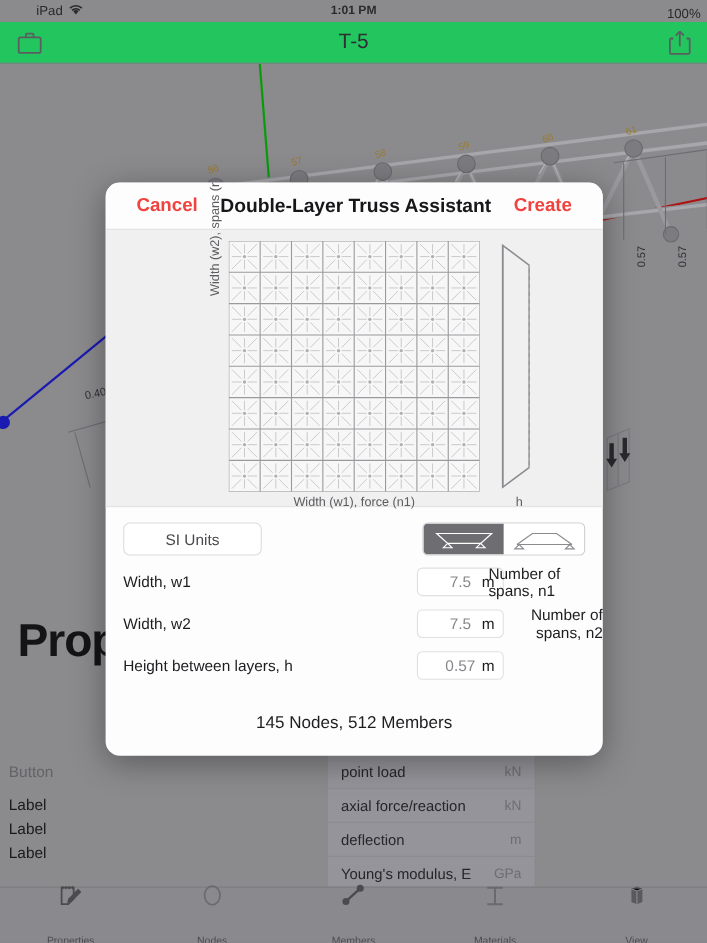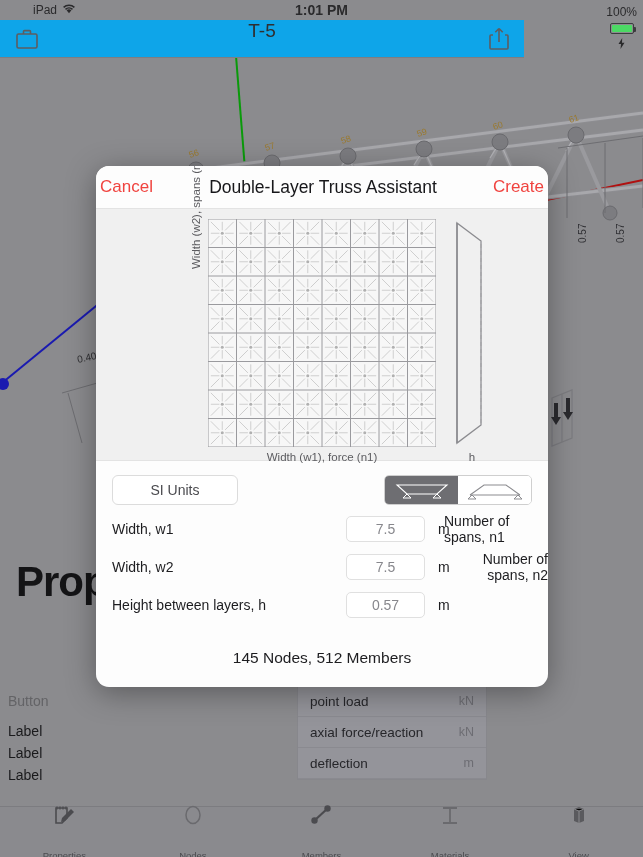--- a/index.html
+++ b/index.html
@@ -11,38 +11,38 @@
   }
   #screen { position: relative; width: 643px; height: 857px; overflow: hidden; }
 
   
   .statusbar {
     position: absolute; top: 0; left: 0; width: 643px; height: 20px;
     background: #8b8b8e; color: #2a2a2c;
     font-size: 12px; display: flex; align-items: center;
   }
   .sb-left { position: absolute; left: 8px; display: flex; align-items: center; gap: 5px; padding-left: 25px; }
-  .sb-center { position: absolute; left: 0; width: 100%; text-align: center; font-weight: bold; font-size: 14px; }
+  .sb-center { position: absolute; left: 0; width: 100%; text-align: center; font-weight: bold; font-size: 11px; }
   .sb-right { position: absolute; right: 6px; display: flex; align-items: center; gap: 4px; font-size: 12px; flex-direction: column; }
   .wifi { display:inline-block; }
   .battery {
     width: 24px; height: 11px; border: 1px solid #3c3c3e; border-radius: 2px;
     position: relative; padding: 1px; background: transparent;
   }
   .battery::after {
     content:""; position:absolute; right:-3px; top:3px; width:2px; height:5px;
     background:#3c3c3e; border-radius: 0 1px 1px 0;
   }
   .battery i { display:block; width:100%; height:100%; background:#4cd964; border-radius:1px; }
 
   
   .navbar {
-    position: absolute; top: 20px; left: 0; width: 524px; height: 38px;
-    background: #0ea5e9; border-bottom: 1px solid #7e7e82;
-    display: flex; justify-content: center;
+    position: absolute; top: 20px; left: 0; width: 643px; height: 38px;
+    background: #22c55e; border-bottom: 1px solid #7e7e82;
+    display: flex; align-items: center; justify-content: center;
   }
   .nav-title { font-size: 19px; color: #2f2f31; }
   .nav-left { position: absolute; left: 14px; top: 7px; }
   .nav-right { position: absolute; right: 14px; top: 6px; }
 
   
   .scene { position: absolute; top: 58px; left: 0; width: 643px; height: 748px; background: #8b8b8e; overflow: hidden; }
 
   
   .bg-title {
@@ -65,21 +65,21 @@
   .bg-list-row .unit { color: #6d6d73; font-size: 12.5px; }
 
   
   .modal {
     position: absolute; left: 96px; top: 166px; width: 452px; height: 521px;
     background: #fdfdfd; border-radius: 13px; overflow: hidden;
     box-shadow: 0 6px 30px rgba(0,0,0,0.35);
   }
   .modal-head {
     height: 42px; display: flex; align-items: center; justify-content: space-between;
-    padding: 0 4px; background: #fdfdfd;
+    padding: 0 28px; background: #fdfdfd; font-weight: bold;
   }
   .modal-title { font-size: 17.5px; color: #17171a; }
   .btn-cancel, .btn-create { font-size: 17px; color: #f0433f; cursor: pointer; }
 
   .diagram-area {
     height: 253px; background: #f0f0f0; position: relative;
     border-top: 1px solid #e3e3e3; border-bottom: 1px solid #e3e3e3;
   }
   .grid-wrap { position: absolute; left: 112px; top: 10px; }
   .ylabel {
@@ -108,21 +108,21 @@
   }
   .seg > div { width: 74px; display: flex; align-items: center; justify-content: center; cursor: pointer; }
   .seg .on { background: #6e6e72; }
   .seg .off { background: #ffffff; }
 
   .frow { display: flex; align-items: center; height: 32px; margin-top: 6px; font-size: 14px; color: #1d1d20; }
   .frow .lbl { white-space: nowrap; }
   .fld {
     width: 79px; height: 26px; border: 1px solid #e0e0e0; border-radius: 5px;
     background: #fff; font-size: 14px; color: #87878c;
-    display: flex; align-items: center; justify-content: center; cursor: text;
+    display: flex; align-items: center; justify-content: center; cursor: text; margin-left: 33px;
   }
   .unit-s { margin: 0 4px 0 6px; }
   .summary {
     position: absolute; left: 0; bottom: 0; width: 100%; height: 58px;
     display: flex; align-items: center; justify-content: center;
     font-size: 15.5px; color: #1d1d20;
   }
 
   
   .tabbar {
@@ -262,20 +262,24 @@
         <span>point load</span>
         <span class="unit">kN</span>
       </div>
       <div class="bg-list-row">
         <span>axial force/reaction</span>
         <span class="unit">kN</span>
       </div>
       <div class="bg-list-row">
         <span>deflection</span>
         <span class="unit">m</span>
+      </div>
+      <div class="bg-list-row">
+        <span>Young's modulus, E</span>
+        <span class="unit">GPa</span>
       </div>
     </div>
     
   </div>
 
   <div class="statusbar">
     <div class="sb-left">
       <span>iPad</span>
       <span class="wifi">
         <svg width="14" height="11" viewBox="0 0 14 11">

